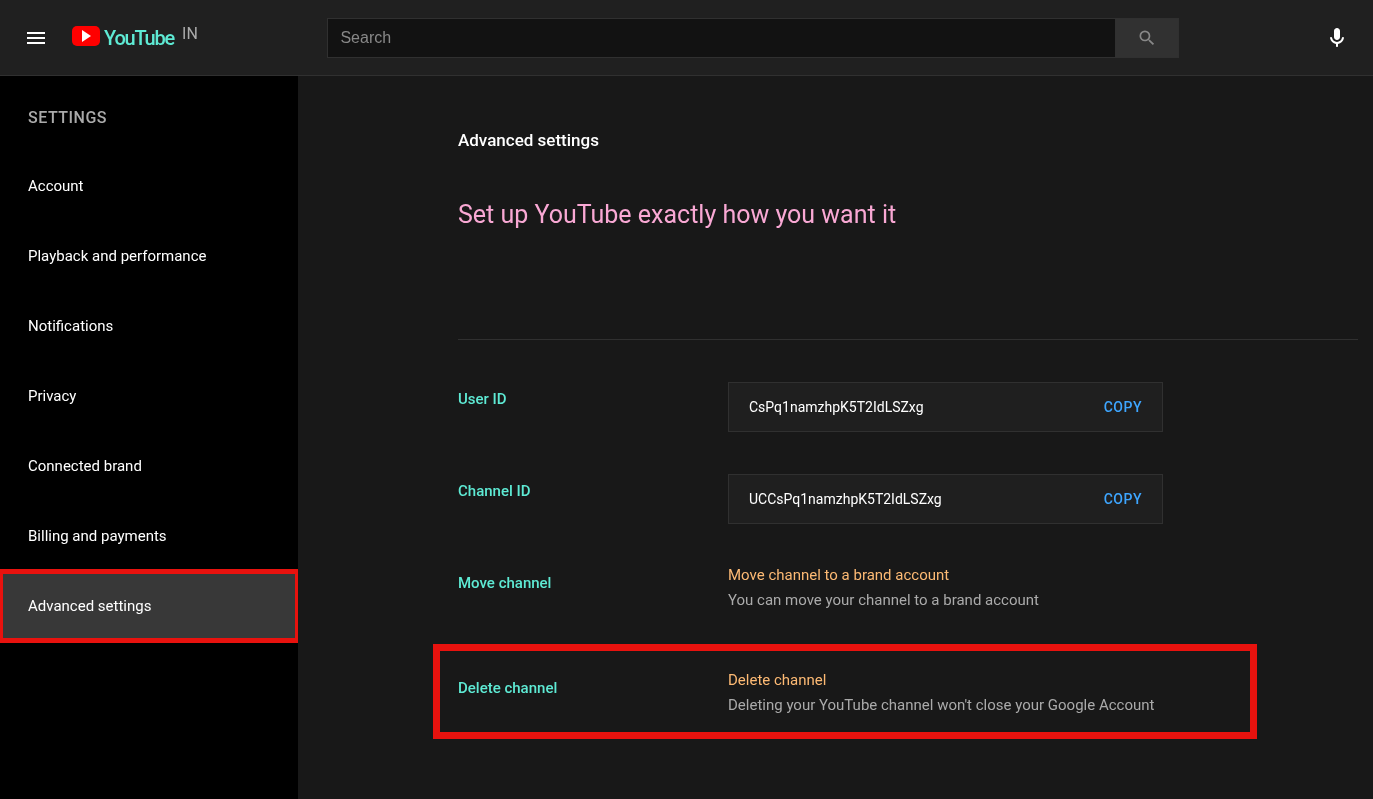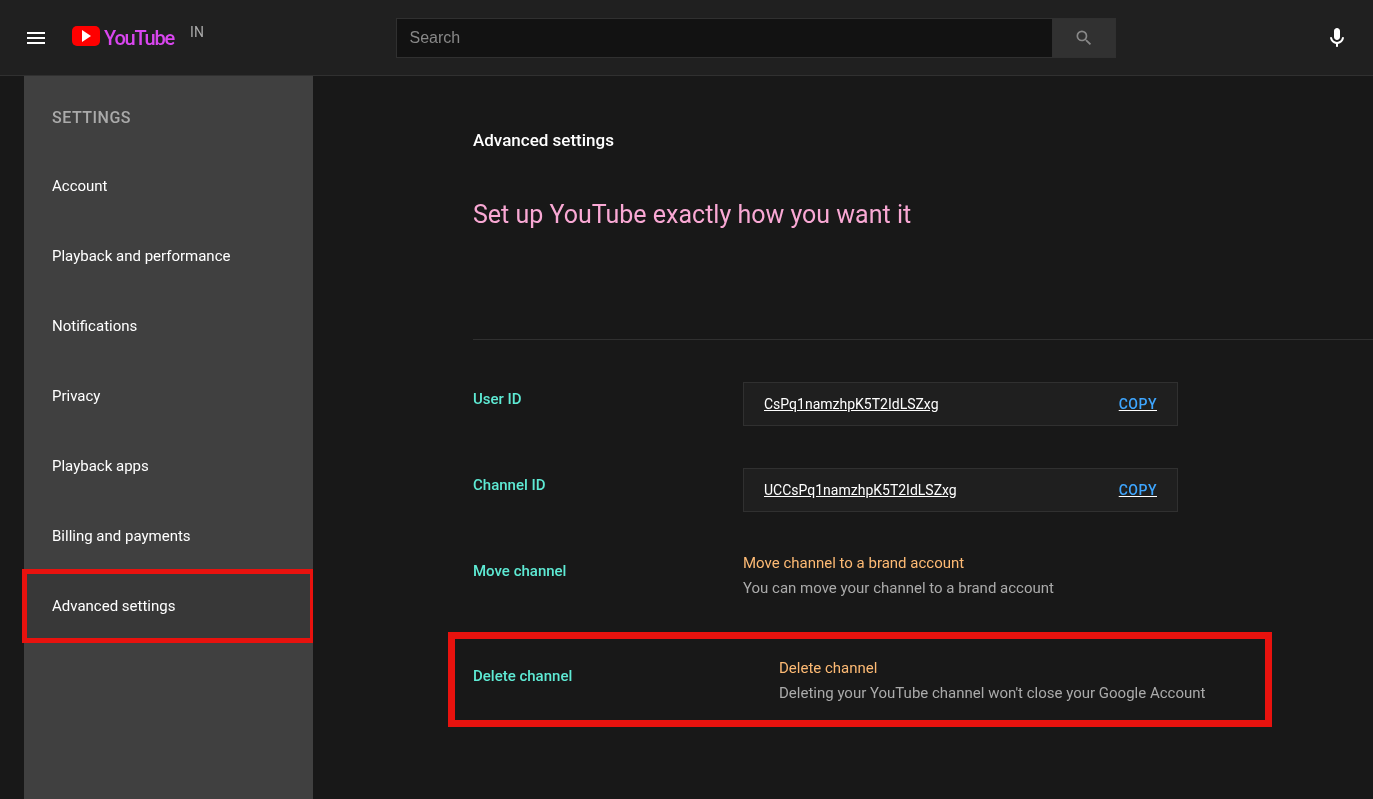--- a/index.html
+++ b/index.html
@@ -56,33 +56,33 @@
       content: "";
       border-left: 9px solid #fff;
       border-top: 6px solid transparent;
       border-bottom: 6px solid transparent;
       margin-left: 1px;
     }
     .logo-text {
       font-size: 20px;
       font-weight: 500;
       letter-spacing: -1.2px;
-      color: #d946ef;
+      color: #5eead4;
     }
     .logo-country {
-      font-size: 14px;
+      font-size: 16px;
       color: #aaa;
-      margin-left: 16px;
+      margin-left: 8px;
       margin-top: -2px;
     }
     .search-container {
       display: flex;
       margin-left: auto;
       margin-right: auto;
-      width: 720px;
+      width: 852px;
     }
     .search-input {
       flex: 1;
       height: 40px;
       background: #121212;
       border: 1px solid #303030;
       border-right: none;
       color: #fff;
       padding: 0 12px;
       font-size: 16px;
@@ -120,23 +120,22 @@
       fill: #fff;
       width: 24px;
       height: 24px;
     }
     .body-container {
       display: flex;
       height: calc(100% - 76px);
     }
     .sidebar {
       width: 298px;
-      background: #404040;
+      background: #000000;
       padding-top: 20px;
-      margin-left: 24px;
     }
     .sidebar-title {
       font-size: 16px;
       font-weight: 500;
       color: #aaa;
       letter-spacing: 0.5px;
       padding: 12px 28px 24px;
     }
     .sidebar-item {
       padding: 0 28px;
@@ -191,24 +190,23 @@
     }
     .row-content {
       flex: 1;
     }
     .id-box {
       display: flex;
       align-items: center;
       justify-content: space-between;
       background: #1f1f1f;
       border: 1px solid #303030;
-      height: 44px;
+      height: 50px;
       padding: 0 20px;
       width: 435px;
-      text-decoration: underline;
     }
     .id-value {
       font-size: 14px;
       color: #fff;
     }
     .copy-btn {
       font-size: 14px;
       font-weight: 500;
       color: #3ea6ff;
       cursor: pointer;
@@ -227,21 +225,20 @@
     }
     .delete-row-wrap {
       outline: 7px solid #e8120e;
       outline-offset: 0;
       width: 810px;
       margin-left: -18px;
       padding: 20px 18px 18px;
     }
     .delete-row-wrap .row {
       margin-bottom: 0;
-      gap: 36px;
     }
   </style>
 </head>
 <body>
 
 <div class="header">
   <div class="hamburger">
     <svg viewBox="0 0 24 24">
         <path d="M3 18h18v-2H3v2zm0-5h18v-2H3v2zm0-7v2h18V6H3z"></path>
       </svg>
@@ -275,21 +272,21 @@
     <div class="sidebar-item">
       <span>Playback and performance</span>
     </div>
     <div class="sidebar-item">
       <span>Notifications</span>
     </div>
     <div class="sidebar-item">
       <span>Privacy</span>
     </div>
     <div class="sidebar-item">
-      <span>Playback apps</span>
+      <span>Connected brand</span>
     </div>
     <div class="sidebar-item">
       <span>Billing and payments</span>
     </div>
     <div class="sidebar-item active highlighted">
       <span>Advanced settings</span>
     </div>
   </div>
 
   <div class="main-content">

